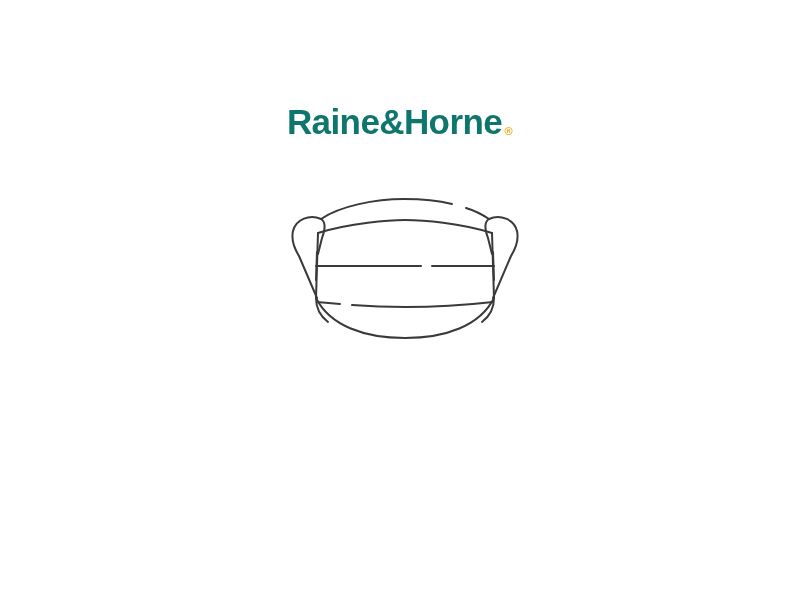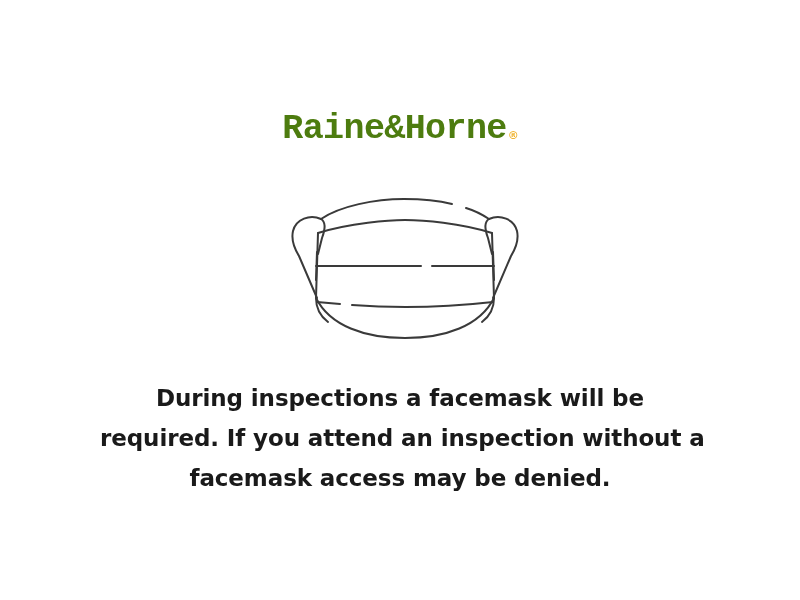--- a/index.html
+++ b/index.html
@@ -28,27 +28,26 @@
     position: absolute;
     left: 0;
     top: 104px;
     width: 800px;
     text-align: center;
     line-height: 1;
     white-space: nowrap;
   }
   .brand-wordmark {
     display: inline-block;
-    font-family: Liberation Mono, monospace;
+    font-family: Liberation Sans, sans-serif;
     font-weight: bold;
     font-size: 35px;
     letter-spacing: -0.6px;
-    color: #4d7c0f;
+    color: #0f766e;
     vertical-align: baseline;
-    margin-top: 8px;
   }
   .brand-reg {
     display: inline-block;
     font-family: "DejaVu Sans", sans-serif;
     font-weight: bold;
     font-size: 11px;
     color: #F0B32D;
     vertical-align: baseline;
     position: relative;
     top: 1px;
@@ -122,19 +121,14 @@
       <path d="M213,66 L214,94"></path>
 
       <path d="M37,116 L60,118"></path>
       <path d="M72,119 C110,122 160,122 213,116"></path>
 
       <path d="M36,112 C50,140 85,152 125,152 C165,152 200,140 214,112"></path>
 
     </svg>
   </div>
 
-  <div class="notice-text">
-    <span class="notice-line">During inspections a facemask will be</span>
-    <span class="notice-line">required. If you attend an inspection without a</span>
-    <span class="notice-line">facemask access may be denied.</span>
-  </div>
 
 </div>
 
 </body></html>

